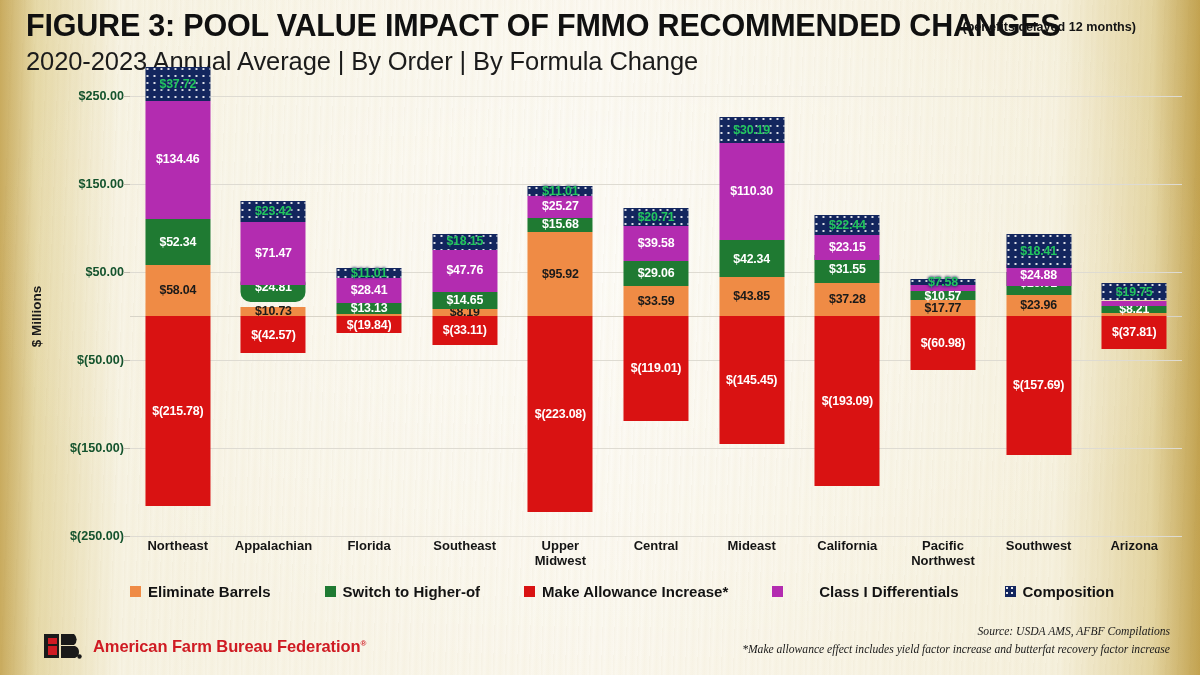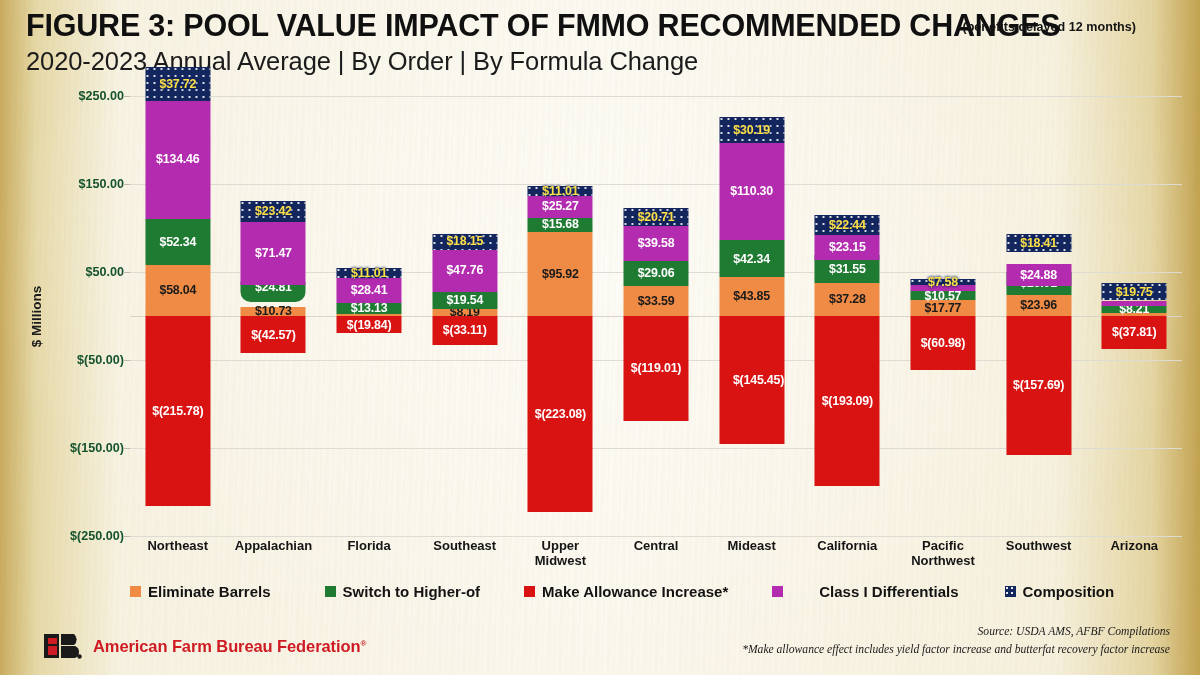--- a/index.html
+++ b/index.html
@@ -71,21 +71,21 @@
     white-space: nowrap; letter-spacing: -0.2px;
   }
   .seg.composition { background: #13265e; }
   .seg.composition::after {
     content: ""; position: absolute; inset: 0;
     background-image:
       radial-gradient(circle at 2px 2px, rgba(255,255,255,0.85) 0.9px, transparent 1.1px);
     background-size: 7px 7px;
     pointer-events: none;
   }
-  .seg.composition .val { color: #fde047; position: relative; z-index: 2;
+  .seg.composition .val { color: #22c55e; position: relative; z-index: 2;
     text-shadow: 0 0 3px #13265e, 0 0 3px #13265e; }
   .seg.classi { background: #b32cb0; }
   .seg.classi .val { color: #ffffff; }
   .seg.higherof { background: #1f7a32; }
   .seg.higherof .val { color: #ffffff; }
   .seg.barrels { background: #ef8b45; }
   .seg.barrels .val { color: #1a1a1a; }
   .seg.makeallow { background: #d91212; }
   .seg.makeallow .val { color: #ffffff; }
 
@@ -232,21 +232,21 @@
               <span class="val">$(19.84)</span>
             </div>
           </div>
         </div>
         <div class="barcol">
           <div class="bar" style="top: 0px; height: 440px;">
             <div class="seg barrels" style="top: 212.793px; height: 7.2072px;">
               <span class="val">$8.19</span>
             </div>
             <div class="seg higherof" style="top: 195.598px; height: 17.1952px;">
-              <span class="val">$19.54</span>
+              <span class="val">$14.65</span>
             </div>
             <div class="seg classi" style="top: 153.569px; height: 42.0288px;">
               <span class="val">$47.76</span>
             </div>
             <div class="seg composition" style="top: 137.597px; height: 15.972px;">
               <span class="val">$18.15</span>
             </div>
             <div class="seg makeallow" style="top: 220px; height: 29.1368px;">
               <span class="val">$(33.11)</span>
             </div>
@@ -297,21 +297,21 @@
             </div>
             <div class="seg higherof" style="top: 144.153px; height: 37.2592px;">
               <span class="val">$42.34</span>
             </div>
             <div class="seg classi" style="top: 47.0888px; height: 97.064px;">
               <span class="val">$110.30</span>
             </div>
             <div class="seg composition" style="top: 20.5216px; height: 26.5672px;">
               <span class="val">$30.19</span>
             </div>
-            <div class="seg makeallow" style="top: 220px; height: 127.996px; justify-content: flex-end;">
+            <div class="seg makeallow" style="top: 220px; height: 127.996px;">
               <span class="val">$(145.45)</span>
             </div>
           </div>
         </div>
         <div class="barcol">
           <div class="bar" style="top: 0px; height: 440px;">
             <div class="seg barrels" style="top: 187.194px; height: 32.8064px;">
               <span class="val">$37.28</span>
             </div>
             <div class="seg higherof" style="top: 159.43px; height: 27.764px;">
@@ -349,21 +349,21 @@
           <div class="bar" style="top: 0px; height: 440px;">
             <div class="seg barrels" style="top: 198.915px; height: 21.0848px;">
               <span class="val">$23.96</span>
             </div>
             <div class="seg higherof" style="top: 176.026px; height: 22.8888px;">
               <span class="val">$26.01</span>
             </div>
             <div class="seg classi" style="top: 168px; height: 21.8944px;">
               <span class="val">$24.88</span>
             </div>
-            <div class="seg composition" style="top: 137.931px; height: 18px;">
+            <div class="seg composition" style="top: 137.931px; height: 34px;">
               <span class="val">$18.41</span>
             </div>
             <div class="seg makeallow" style="top: 220px; height: 138.767px;">
               <span class="val">$(157.69)</span>
             </div>
           </div>
         </div>
         <div class="barcol">
           <div class="bar" style="top: 0px; height: 440px;">
             <div class="seg barrels" style="top: 216.832px; height: 3.168px;"></div>

